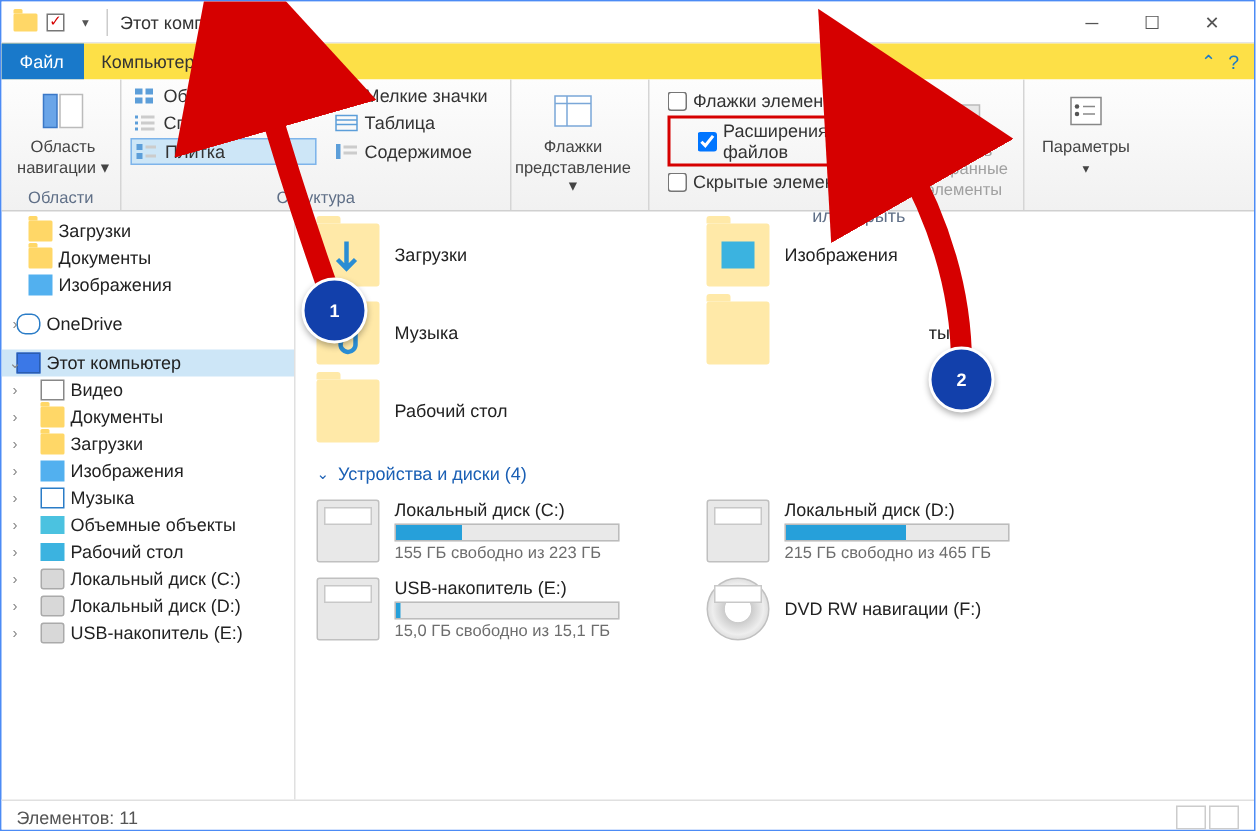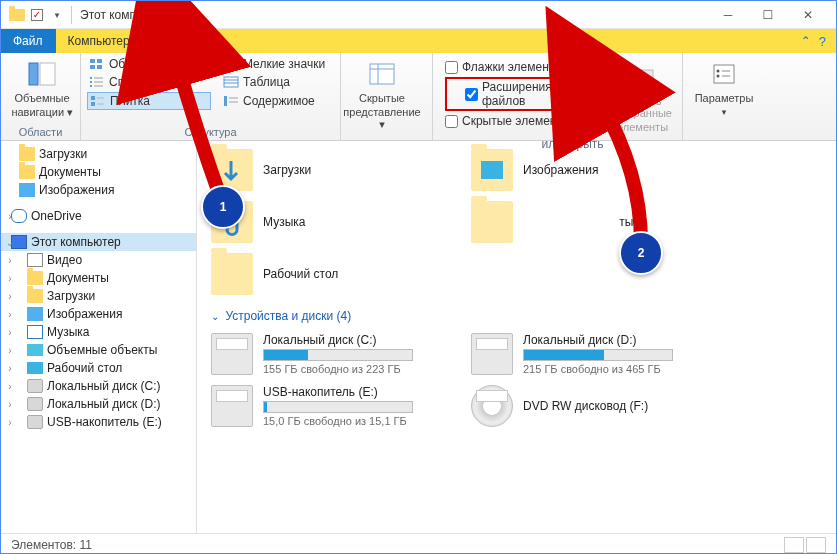--- a/index.html
+++ b/index.html
@@ -98,21 +98,21 @@
 
 <div class="ribbon">
   <div class="rgroup" style="width:80px">
     <div class="bigbtn">
       <div class="icon">
           <svg width="28" height="24">
             <rect x="1" y="1" width="9" height="22" fill="#6aa5e8" stroke="#3b78c7"></rect>
             <rect x="12" y="1" width="15" height="22" fill="#fff" stroke="#bbb"></rect>
           </svg>
         </div>
-      <span>Объемные</span>
+      <span>Область</span>
       <span><span>навигации</span> ▾</span>
     </div>
     <div class="glabel">Области</div>
   </div>
 
   <div class="rgroup" style="width:260px">
     <div class="layoutgrid">
       <div class="litem">
           <span class="li"><svg width="16" height="12">
               <rect x="1" y="1" width="5" height="4" fill="#5c9ed9"></rect>
@@ -175,21 +175,21 @@
 
   <div class="rgroup" style="width:92px">
     <div class="bigbtn">
       <div class="icon">
           <svg width="28" height="24">
             <rect x="2" y="2" width="24" height="20" fill="#fff" stroke="#7aa7d8"></rect>
             <line x1="2" y1="7" x2="26" y2="7" stroke="#7aa7d8"></line>
             <line x1="10" y1="2" x2="10" y2="22" stroke="#7aa7d8"></line>
           </svg>
         </div>
-      <span>Скрытые</span>
+      <span>Флажки</span>
       <span><span>представление</span> ▾</span>
     </div>
     <div class="glabel">&nbsp;</div>
   </div>
 
   <div class="rgroup" style="width:250px;flex-direction:row">
     <div class="checks">
       <label>
           <input type="checkbox" style="">
           <span>Флажки элементов</span>
@@ -394,21 +394,21 @@
             <span class="name">USB-накопитель (E:)</span>
             <div class="bar">
               <div class="fill" style="width:2%"></div>
             </div>
             <span class="sub">15,0 ГБ свободно из 15,1 ГБ</span>
           </div>
       </div>
       <div class="item drive">
         <div class="thumb" style="border-radius:50%;background:radial-gradient(circle,#fff 30%,#ccc 32%,#eee 60%,#bbb 100%)"></div>
         <div class="txt">
-            <span class="name">DVD RW дисковод (F:)</span>
+            <span class="name">DVD RW навигации (F:)</span>
           </div>
       </div>
     </div>
   </div>
 </div>
 
 <div class="status">
   <span>Элементов: 11</span>
   <div class="vbtns">
     <div></div>

